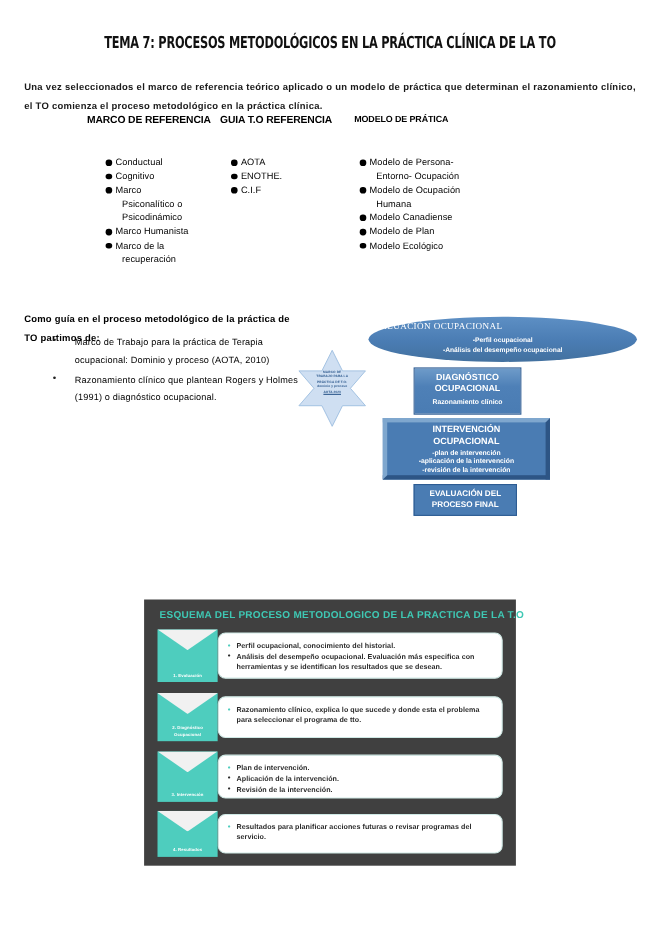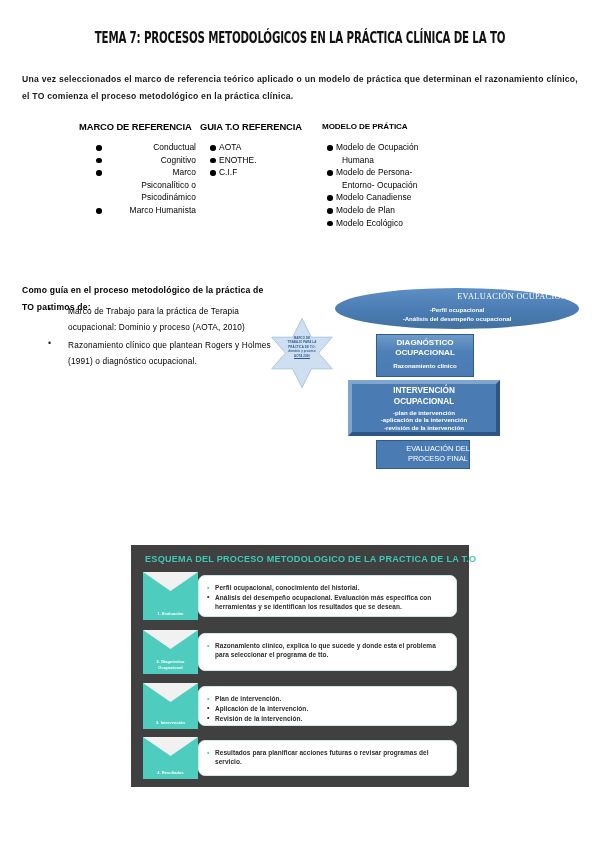--- a/index.html
+++ b/index.html
@@ -41,42 +41,42 @@
     line-height: 16.5px;
     text-align: justify;
     letter-spacing: 0.25px;
     font-weight: 600;
     color: #1a1a1a;
   }
 
   
   .col-headers {
     position: absolute;
-    left: 0; top: 121px;
+    left: 0; top: 103px;
     width: 600px;
     height: 14px;
   }
   .col-h {
     position: absolute;
     font-size: 9.4px;
     font-weight: 700;
     white-space: nowrap;
     letter-spacing: -0.1px;
   }
   .col-h.h1 { left: 79px; top: 0; }
   .col-h.h2 { left: 200px; top: 0; text-align: right; }
   .col-h.h3 { left: 322px; top: 1px; font-size: 8.1px; }
 
   .col-list {
     position: absolute;
     font-size: 8.4px;
     line-height: 12.6px;
     letter-spacing: 0.05px;
   }
-  .col-list.l1 { left: 96px; top: 141px; width: 100px; text-align: right; }
+  .col-list.l1 { left: 96px; top: 141px; width: 100px; }
   .col-list.l2 { left: 210px; top: 141px; width: 100px; }
   .col-list.l3 { left: 327px; top: 141px; width: 120px; }
 
   .bullet-item {
     position: relative;
     padding-left: 9px;
     margin-bottom: 0px;
   }
   .bullet-item::before {
     content: "";
@@ -148,21 +148,21 @@
   .ellipse {
     position: absolute;
     left: 83px; top: 2px;
     width: 244px; height: 41px;
     border-radius: 50%;
     background: linear-gradient(180deg, #5d8fc4 0%, #4a7cb3 55%, #43719f 100%);
   }
   .ellipse .e-t1 {
     position: absolute;
     left: 0; top: 4px; width: 100%;
-    text-align: right;
+    text-align: left;
     font-family: "Liberation Serif", serif;
     font-size: 8.3px;
     color: #ffffff;
     letter-spacing: 0.35px;
   }
   .ellipse .e-t2 {
     position: absolute;
     left: 0; top: 17px; width: 100%;
     text-align: center;
     font-size: 6.1px;
@@ -217,23 +217,23 @@
   }
 
   .box-final {
     position: absolute;
     left: 124px; top: 154px;
     width: 92px; height: 27px;
     background: #4a7cb3;
     border: 1.2px solid #2d5c93;
   }
   .box-final .ft {
-    position: absolute; left: 15px; top: 3px; width: 100%;
-    text-align: center;
-    font-size: 7.4px; font-weight: 400; line-height: 9.6px;
+    position: absolute; left: 0; top: 3px; width: 100%;
+    text-align: center;
+    font-size: 7.4px; font-weight: 700; line-height: 9.6px;
     color: #ffffff;
   }
 
   
   .info-panel {
     position: absolute;
     left: 131px; top: 545px;
     width: 338px; height: 242px;
     background: #404040;
   }
@@ -331,42 +331,46 @@
   <div class="bullet-item">
     <span>Cognitivo</span>
   </div>
   <div class="bullet-item">
     <span>Marco</span>
     <span class="cont">Psiconalítico o Psicodinámico</span>
   </div>
   <div class="bullet-item">
     <span>Marco Humanista</span>
   </div>
+  <div class="bullet-item">
+    <span>Marco de la</span>
+    <span class="cont">recuperación</span>
+  </div>
 </div>
 
 <div class="col-list l2">
   <div class="bullet-item">
     <span>AOTA</span>
   </div>
   <div class="bullet-item">
     <span>ENOTHE.</span>
   </div>
   <div class="bullet-item">
     <span>C.I.F</span>
   </div>
 </div>
 
 <div class="col-list l3">
+  <div class="bullet-item">
+    <span>Modelo de Persona-</span>
+    <span class="cont">Entorno- Ocupación</span>
+  </div>
   <div class="bullet-item">
     <span>Modelo de Ocupación</span>
     <span class="cont">Humana</span>
-  </div>
-  <div class="bullet-item">
-    <span>Modelo de Persona-</span>
-    <span class="cont">Entorno- Ocupación</span>
   </div>
   <div class="bullet-item">
     <span>Modelo Canadiense</span>
   </div>
   <div class="bullet-item">
     <span>Modelo de Plan</span>
   </div>
   <div class="bullet-item">
     <span>Modelo Ecológico</span>
   </div>

